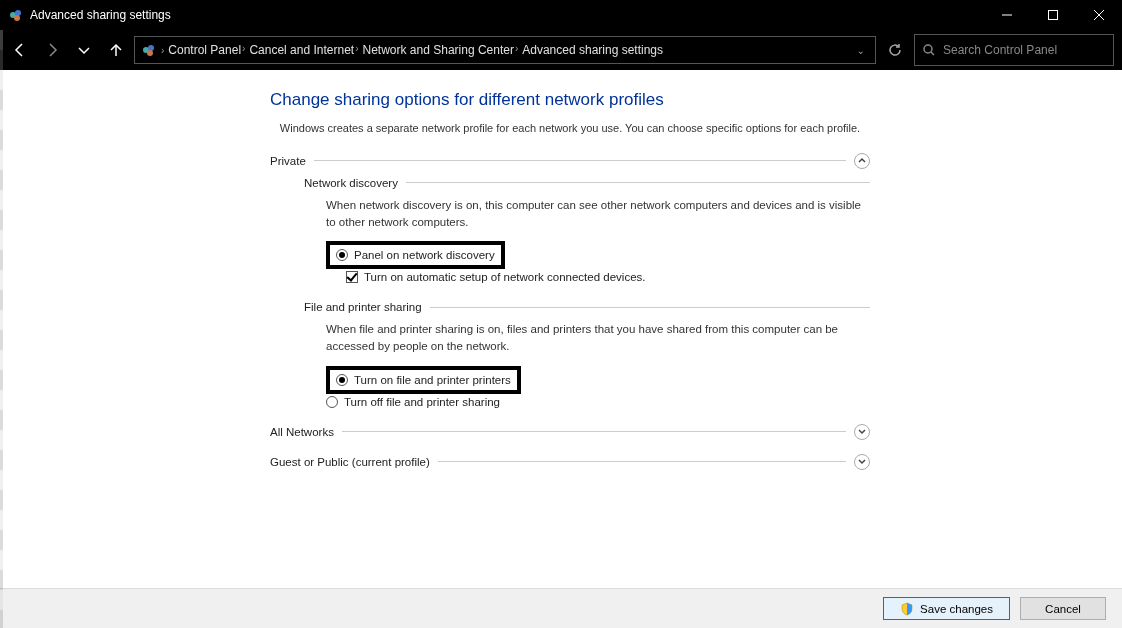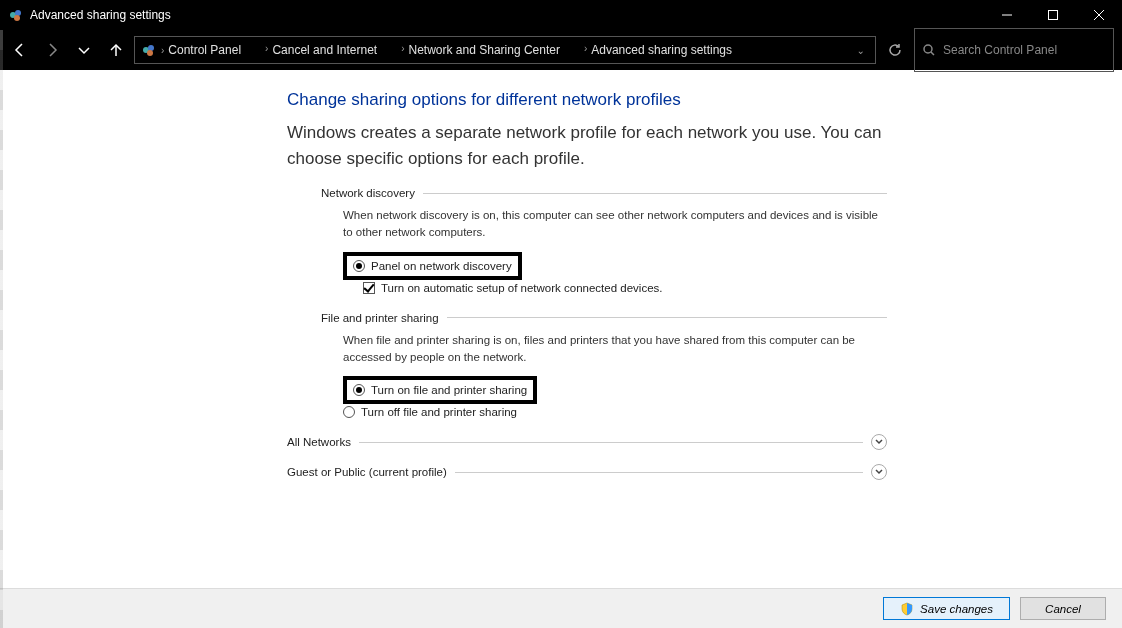--- a/index.html
+++ b/index.html
@@ -15,33 +15,33 @@
   .win-btn svg { width: 10px; height: 10px; stroke: #fff; stroke-width: 1; fill: none; }
 
   
   .navbar { background: #000; height: 40px; display: flex; align-items: center; color: #fff; padding: 0 6px; gap: 4px; }
   .nav-btn { width: 28px; height: 28px; display: flex; align-items: center; justify-content: center; color:#fff; }
   .nav-btn svg { width: 14px; height: 14px; stroke: #fff; stroke-width: 1.5; fill: none; }
   .nav-btn.disabled svg { stroke: #888; }
   .addr-box { flex: 1; height: 28px; border: 1px solid #555; display: flex; align-items: center; padding: 0 6px; font-size: 12px; color: #e0e0e0; gap: 4px; }
   .addr-icon { width: 16px; height: 16px; display:inline-block; }
   .addr-icon svg{width:16px;height:16px;}
-  .crumb { display: flex; align-items: flex-start; gap: 24px; }
+  .crumb { display: flex; align-items: flex-start; gap: 1px; }
   .crumb-sep { color: #999; font-size: 10px; }
   .addr-end { margin-left: auto; color:#999; font-size:10px; padding-right:4px;}
   .refresh-btn { width: 30px; height: 28px; display: flex; align-items: center; justify-content: center; }
   .refresh-btn svg { width: 14px; height: 14px; stroke: #aaa; stroke-width: 1.5; fill: none; }
-  .search-box { width: 200px; height: 44px; border: 1px solid #555; display: flex; align-items: center; padding: 0 8px; color: #888; font-size: 12px; margin-right: 2px;}
+  .search-box { width: 200px; height: 32px; border: 1px solid #555; display: flex; align-items: center; padding: 0 8px; color: #888; font-size: 12px; margin-right: 2px;}
   .search-box svg { width: 12px; height: 12px; stroke: #888; stroke-width: 1.5; fill: none; margin-right: 8px; }
 
   
-  .content-wrap { background:#fff; height: 518px; overflow:auto; padding: 20px 0 0 17px;}
+  .content-wrap { background:#fff; height: 518px; overflow:auto; padding: 20px 0 0 0;}
   .content { width: 600px; margin-left: 270px; font-size: 11.5px; color: #333; }
   .page-title { color: #003399; font-size: 17px; font-weight: 400; margin-bottom: 10px; }
-  .page-desc { color: #333; font-size: 17px; line-height: 1.5; margin-bottom: 16px; }
+  .page-desc { color: #333; font-size: 11px; line-height: 1.5; margin-bottom: 16px; text-align: center; }
 
   .section { margin-bottom: 14px; }
   .section-header { display: flex; align-items: center; gap: 8px; font-size: 11.5px; color: #222; }
   .section-header .sh-label { flex: 0 0 auto; }
   .section-header .sh-line { flex: 1; border-top: 1px solid #ccc; height:0; }
   .chev-btn { width: 16px; height: 16px; border: 1px solid #aaa; border-radius: 50%; display: flex; align-items: center; justify-content: center; cursor: pointer; background:#fff;}
   .chev-btn svg { width: 8px; height: 8px; stroke: #444; stroke-width: 1.5; fill: none; }
 
   .sub { margin-left: 34px; margin-top: 8px; }
   .sub-header { display: flex; align-items: center; gap: 8px; font-size: 11.5px; color: #222; margin-bottom: 8px;}
@@ -54,21 +54,21 @@
 
   .radio { appearance:none; width: 12px; height: 12px; border: 1px solid #555; border-radius: 50%; position: relative; background:#fff; cursor:pointer;}
   .radio:checked::after { content:""; position:absolute; top:2px; left:2px; right:2px; bottom:2px; border-radius:50%; background:#000;}
   .checkbox { appearance:none; width:12px; height:12px; border:1px solid #555; background:#fff; position:relative; cursor:pointer;}
   .checkbox:checked::after { content:""; position:absolute; left:2px; top:-1px; width:4px; height:8px; border:solid #000; border-width:0 2px 2px 0; transform:rotate(40deg);}
 
   .hl-box { border: 4px solid #000; padding: 2px 6px; display: inline-flex; align-items: center; gap:6px; }
 
   
   .bottombar { height: 40px; background: #f0f0f0; border-top: 1px solid #dcdcdc; display: flex; align-items: center; justify-content: flex-end; padding: 0 16px; gap: 10px;}
-  .btn { height: 23px; min-width: 86px; padding: 0 16px; font-size: 11.5px; display: flex; align-items: center; justify-content: center; background: #e1e1e1; border: 1px solid #adadad; cursor:pointer;font-style:italic; }
+  .btn { height: 23px; min-width: 86px; padding: 0 16px; font-size: 11.5px; display: flex; align-items: center; justify-content: center; background: #e1e1e1; border: 1px solid #adadad; cursor:pointer; }
   .btn.primary { border: 1px solid #0078d7; background:#e5f1fb; gap:6px;}
   .btn svg { width:14px; height:14px; }
 
   
   .left-edge { position:absolute; top:30px; left:0; width:3px; height:598px; background: repeating-linear-gradient(#ccc 0 20px,#888 20px 40px); opacity:0.3;}
 </style>
 </head>
 <body>
 
 <div class="titlebar">
@@ -166,20 +166,29 @@
 </div>
 
 <div class="left-edge"></div>
 
 <div class="content-wrap">
   <div class="content">
     <div class="page-title">Change sharing options for different network profiles</div>
     <div class="page-desc">Windows creates a separate network profile for each network you use. You can choose specific options for each profile.</div>
 
     <div class="section">
+      <div class="section-header">
+        <span class="sh-label">Private</span>
+        <span class="sh-line"></span>
+        <span class="chev-btn">
+            <svg viewBox="0 0 8 8">
+              <polyline points="1,5 4,2 7,5"></polyline>
+            </svg>
+          </span>
+      </div>
 
       <div class="sub">
         <div class="sub-header">
           <span>Network discovery</span>
           <span class="sh-line"></span>
         </div>
         <div class="sub-desc">When network discovery is on, this computer can see other network computers and devices and is visible to other network computers.</div>
         <div class="opt-group">
           <div class="hl-box">
             <div class="radio-row">
@@ -197,21 +206,21 @@
       <div class="sub" style="margin-top:16px">
         <div class="sub-header">
           <span>File and printer sharing</span>
           <span class="sh-line"></span>
         </div>
         <div class="sub-desc">When file and printer sharing is on, files and printers that you have shared from this computer can be accessed by people on the network.</div>
         <div class="opt-group">
           <div class="hl-box">
             <div class="radio-row">
               <input type="radio" class="radio" name="fps" checked="" style="">
-              <span>Turn on file and printer sharing</span>
+              <span>Turn on file and printer printers</span>
             </div>
           </div>
           <div class="radio-row">
             <input type="radio" class="radio" name="fps" style="">
             <span>Turn off file and printer sharing</span>
           </div>
         </div>
       </div>
     </div>
 

